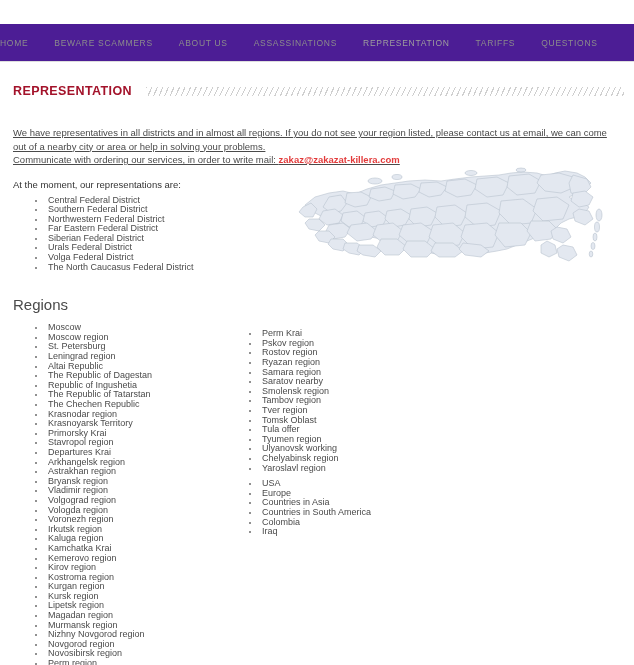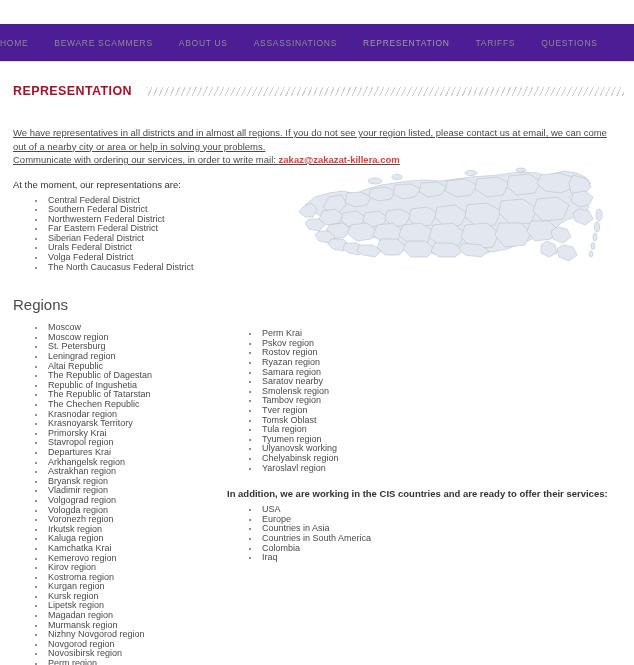--- a/index.html
+++ b/index.html
@@ -301,28 +301,27 @@
           <li>Perm Krai</li>
           <li>Pskov region</li>
           <li>Rostov region</li>
           <li>Ryazan region</li>
           <li>Samara region</li>
           <li>Saratov nearby</li>
           <li>Smolensk region</li>
           <li>Tambov region</li>
           <li>Tver region</li>
           <li>Tomsk Oblast</li>
-          <li>Tula region</li>
+          <li>Tula offer</li>
           <li>Tyumen region</li>
           <li>Ulyanovsk working</li>
           <li>Chelyabinsk region</li>
           <li>Yaroslavl region</li>
         </ul>
 
-      <div class="sub-lead">In addition, we are working in the CIS countries and are ready to offer their services:</div>
 
       <ul class="bullets" id="departures-list">
           <li>USA</li>
           <li>Europe</li>
           <li>Countries in Asia</li>
           <li>Countries in South America</li>
           <li>Colombia</li>
           <li>Iraq</li>
         </ul>
     </div>

